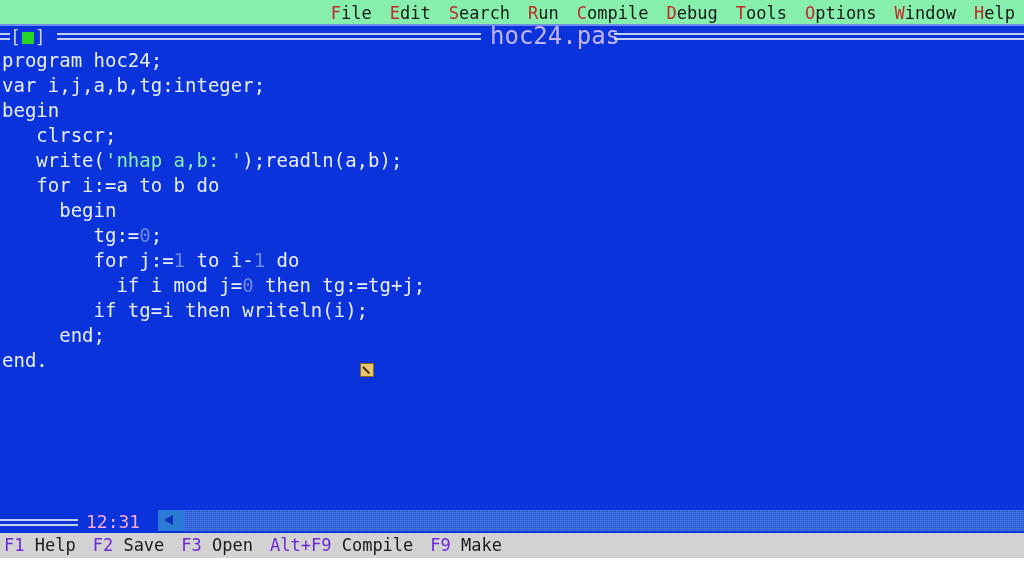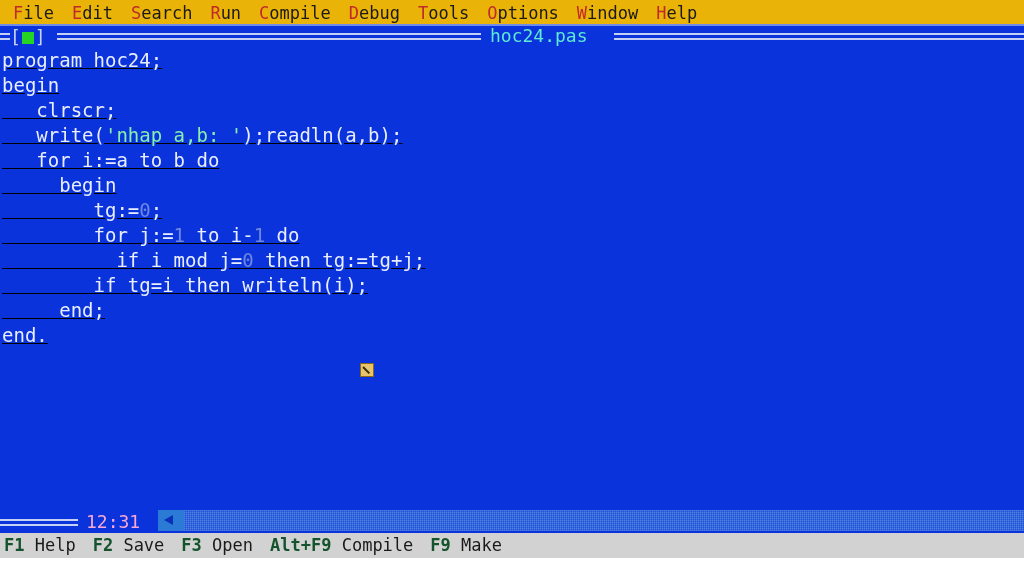--- a/index.html
+++ b/index.html
@@ -20,25 +20,26 @@
     height: 569px;
     background: #ffffff;
   }
 
   
   .menubar {
     position: absolute;
     left: 0; top: 0;
     width: 1024px;
     height: 26px;
-    background: #eab308;
+    background: #86efac;
     display: flex;
     align-items: center;
     padding-left: 4px;
     box-sizing: border-box;
+    justify-content: flex-end;
   }
   .menubar::after {
     content: "";
     position: absolute;
     left: 0; bottom: 0;
     width: 100%;
     height: 2px;
     background: #6f8ce8;
   }
   .menu-item {
@@ -95,23 +96,23 @@
     height: 12px;
     background: #25d425;
     vertical-align: -1px;
     margin: 0 1px;
   }
   .win-title {
     position: absolute;
     top: 0px;
     left: 490px;
     font-family: "DejaVu Sans Mono", "Liberation Mono", monospace;
-    font-size: 18px;
+    font-size: 24px;
     line-height: 20px;
-    color: #5eead4;
+    color: #c4b5fd;
     white-space: pre;
   }
 
   
   .edge-rule {
     position: absolute;
     right: 0;
     width: 10px;
     height: 7px;
     border-top: 2px solid #c5d1f4;
@@ -120,21 +121,20 @@
   }
 
   
   .code-area {
     position: absolute;
     left: 0;
     top: 22px;
     width: 840px;
     height: 462px;
     overflow: hidden;
-    text-decoration: underline;
   }
   .code-line {
     font-family: "DejaVu Sans Mono", "Liberation Mono", monospace;
     font-size: 19px;
     line-height: 25px;
     height: 25px;
     color: #e9eeff;
     white-space: pre;
     padding-left: 2px;
   }
@@ -238,21 +238,21 @@
     box-sizing: border-box;
   }
   .fkey {
     font-family: "DejaVu Sans Mono", "Liberation Mono", monospace;
     font-size: 17px;
     line-height: 21px;
     color: #1a1a1a;
     white-space: pre;
     margin-right: 17px;
   }
-  .fkey .k { color: #14532d; font-weight: bold; }
+  .fkey .k { color: #6d28d9; }
 
   .white-strip {
     position: absolute;
     left: 0;
     top: 558px;
     width: 1024px;
     height: 11px;
     background: #ffffff;
   }
 </style>
@@ -280,20 +280,21 @@
       <div class="rule" style="left:0px; top:7px; width:10px;"></div>
       <div class="close-box"><span>[</span><span class="sq"></span><span>]</span></div>
       <div class="rule" style="left:57px; top:7px; width:424px;"></div>
       <div class="win-title">hoc24.pas</div>
       <div class="rule" style="left:614px; top:7px; width:400px;"></div>
       <div class="edge-rule" style="top:7px;"></div>
     </div>
 
     <div class="code-area" id="code-area">
         <div class="code-line"><span>program hoc24;</span></div>
+        <div class="code-line"><span>var i,j,a,b,tg:integer;</span></div>
         <div class="code-line"><span>begin</span></div>
         <div class="code-line"><span>   clrscr;</span></div>
         <div class="code-line"><span>   write(</span><span class="tok-str">'nhap a,b: '</span><span>);readln(a,b);</span></div>
         <div class="code-line"><span>   for i:=a to b do</span></div>
         <div class="code-line"><span>     begin</span></div>
         <div class="code-line"><span>        tg:=</span><span class="tok-num">0</span><span>;</span></div>
         <div class="code-line"><span>        for j:=</span><span class="tok-num">1</span><span> to i-</span><span class="tok-num">1</span><span> do</span></div>
         <div class="code-line"><span>          if i mod j=</span><span class="tok-num">0</span><span> then tg:=tg+j;</span></div>
         <div class="code-line"><span>        if tg=i then writeln(i);</span></div>
         <div class="code-line"><span>     end;</span></div>

